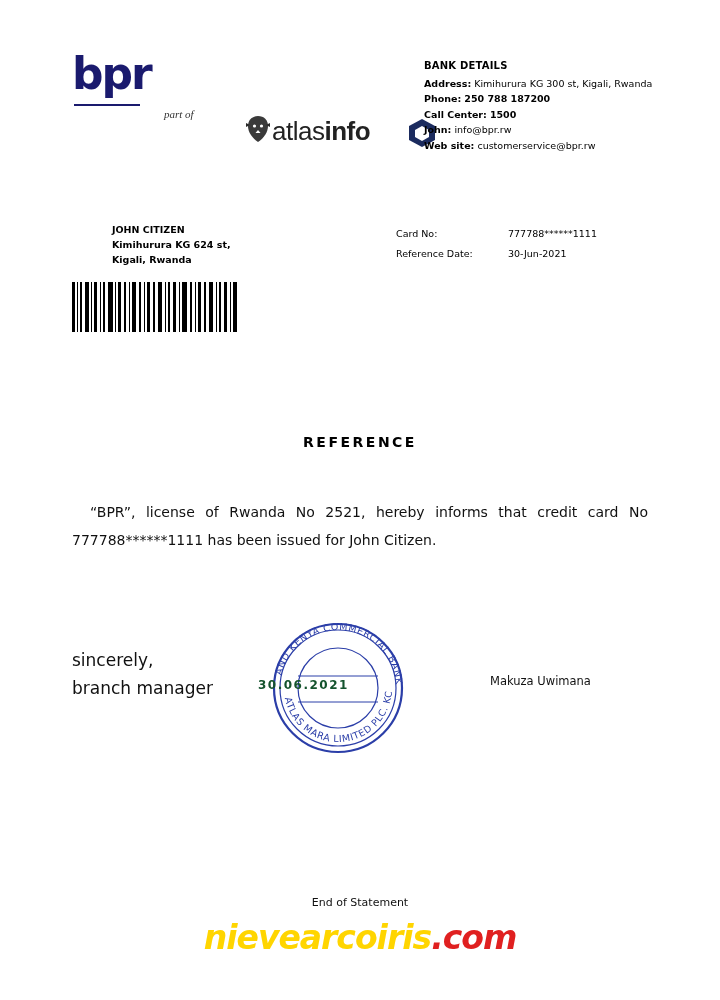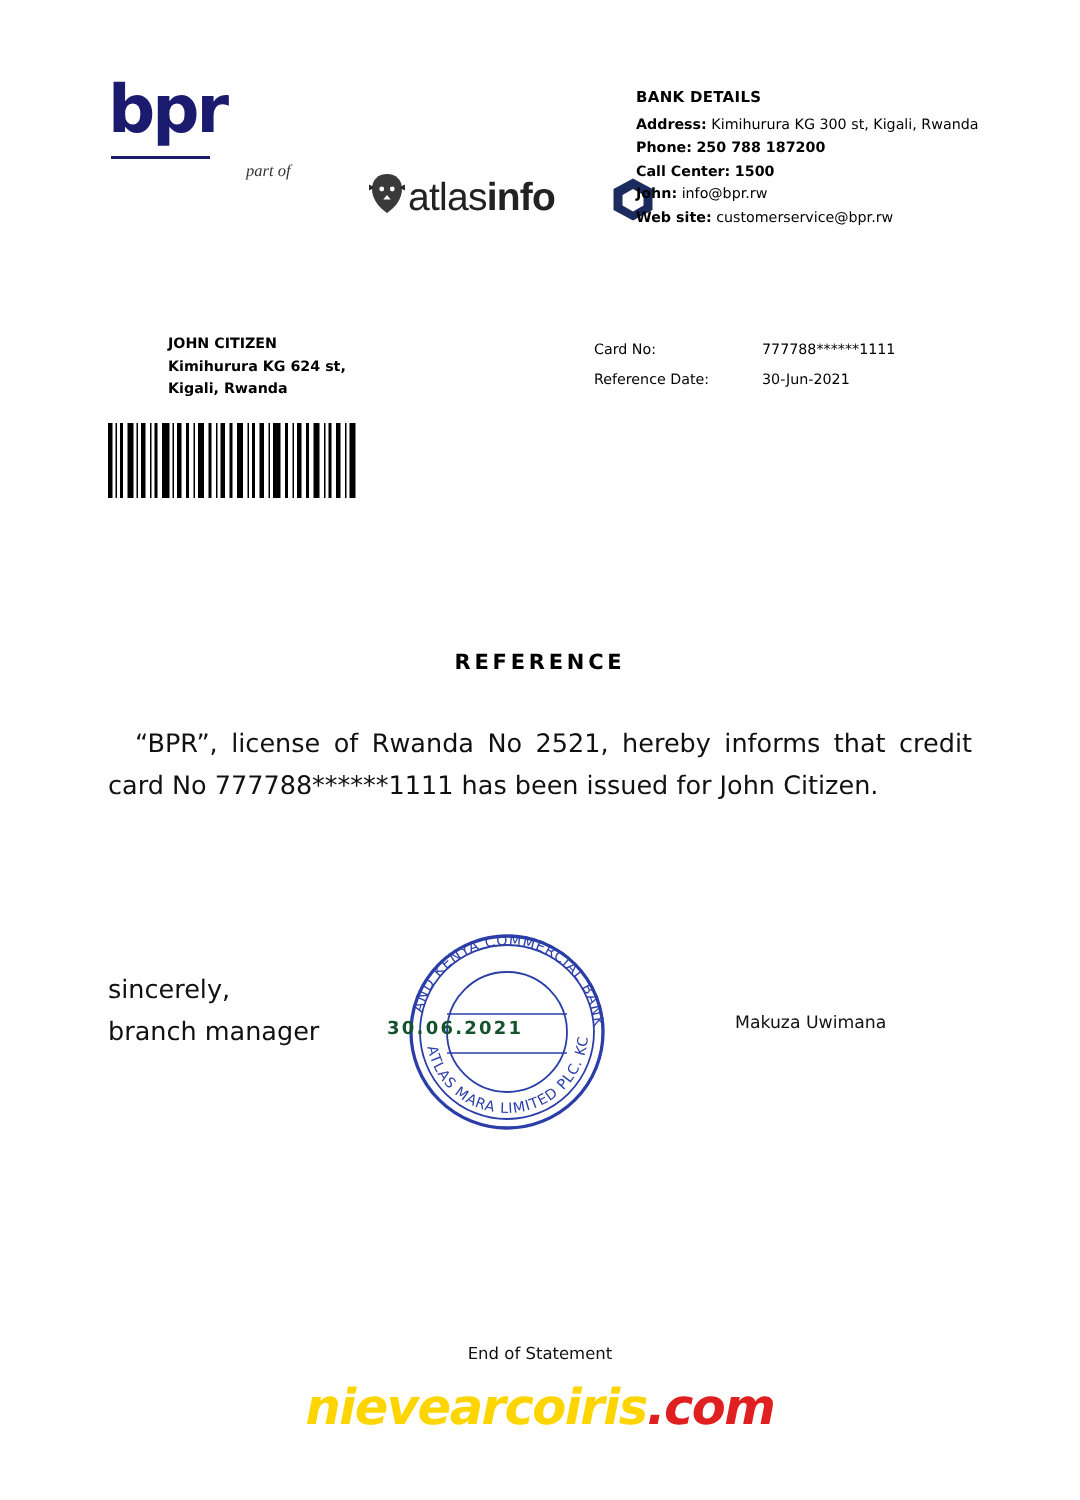--- a/index.html
+++ b/index.html
@@ -170,24 +170,24 @@
     text-align: center;
     font-family: "DejaVu Sans", sans-serif;
     font-weight: 700;
     font-size: 14px;
     letter-spacing: 2.5px;
     color: #000000;
   }
   .ref-body {
     position: absolute;
     left: 72px;
-    top: 482px;
+    top: 498px;
     width: 576px;
     font-family: "DejaVu Sans", sans-serif;
-    font-size: 17px;
+    font-size: 14px;
     line-height: 28px;
     color: #111111;
     text-align: justify;
   }
   .ref-body p {
     margin: 0 0 0 0;
     text-indent: 18px;
     text-align: justify;
     text-justify: inter-word;
   }

